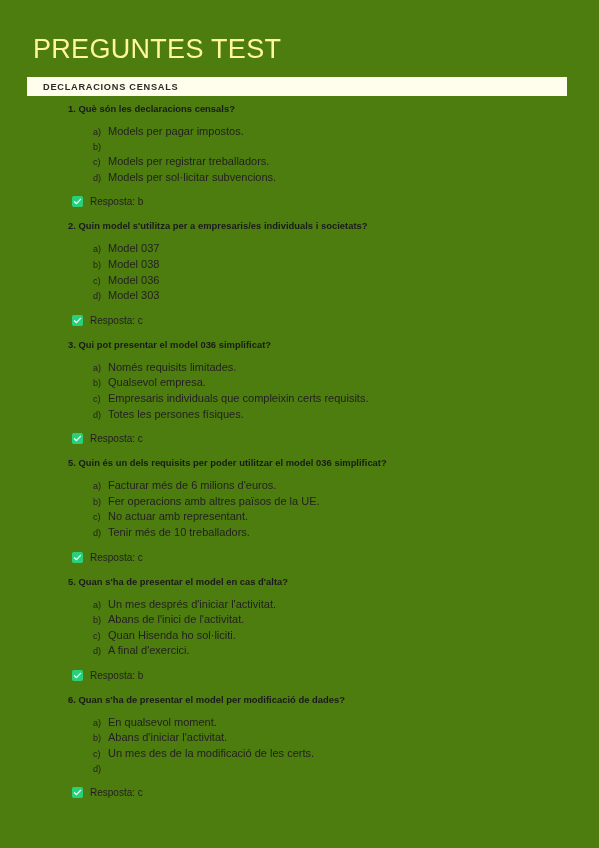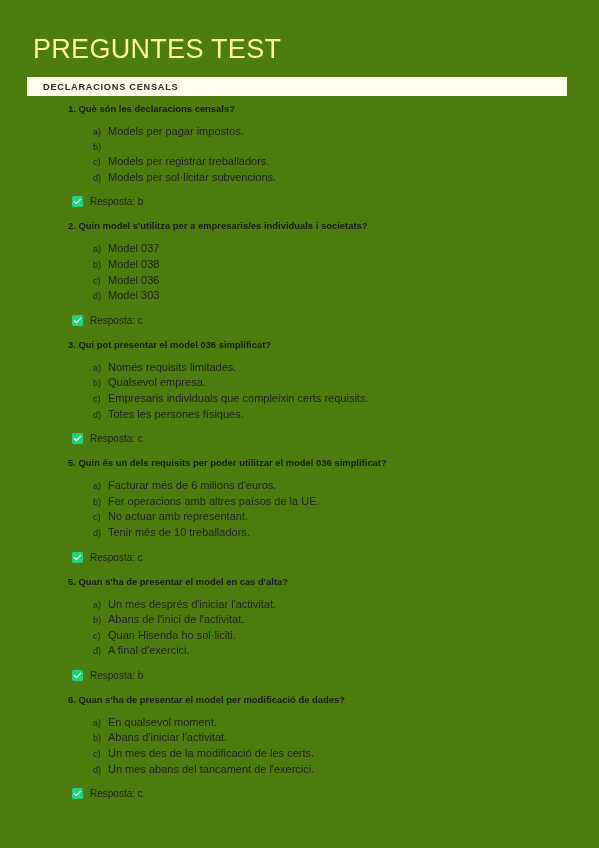--- a/index.html
+++ b/index.html
@@ -300,21 +300,20 @@
           <li class="option-row">
             <span class="option-letter">b)</span>
             <span class="option-text">Abans d'iniciar l'activitat.</span>
           </li>
           <li class="option-row">
             <span class="option-letter">c)</span>
             <span class="option-text">Un mes des de la modificació de les certs.</span>
           </li>
           <li class="option-row">
             <span class="option-letter">d)</span>
-            <span class="option-text">Un mes abans del tancament de l'exercici.</span>
           </li>
         </ul>
         <div class="answer-row">
           <span>
             <svg class="check-icon" viewBox="0 0 16 16" xmlns="http://www.w3.org/2000/svg">
               <rect x="0" y="0" width="16" height="16" rx="2.5" ry="2.5" fill="#27d17c"></rect>
               <path d="M3.6 8.3 L6.5 11.1 L12.4 4.9" fill="none" stroke="#eafff3" stroke-width="2" stroke-linecap="round" stroke-linejoin="round"></path>
             </svg>
           </span>
           <span class="answer-text">Resposta: c</span>

